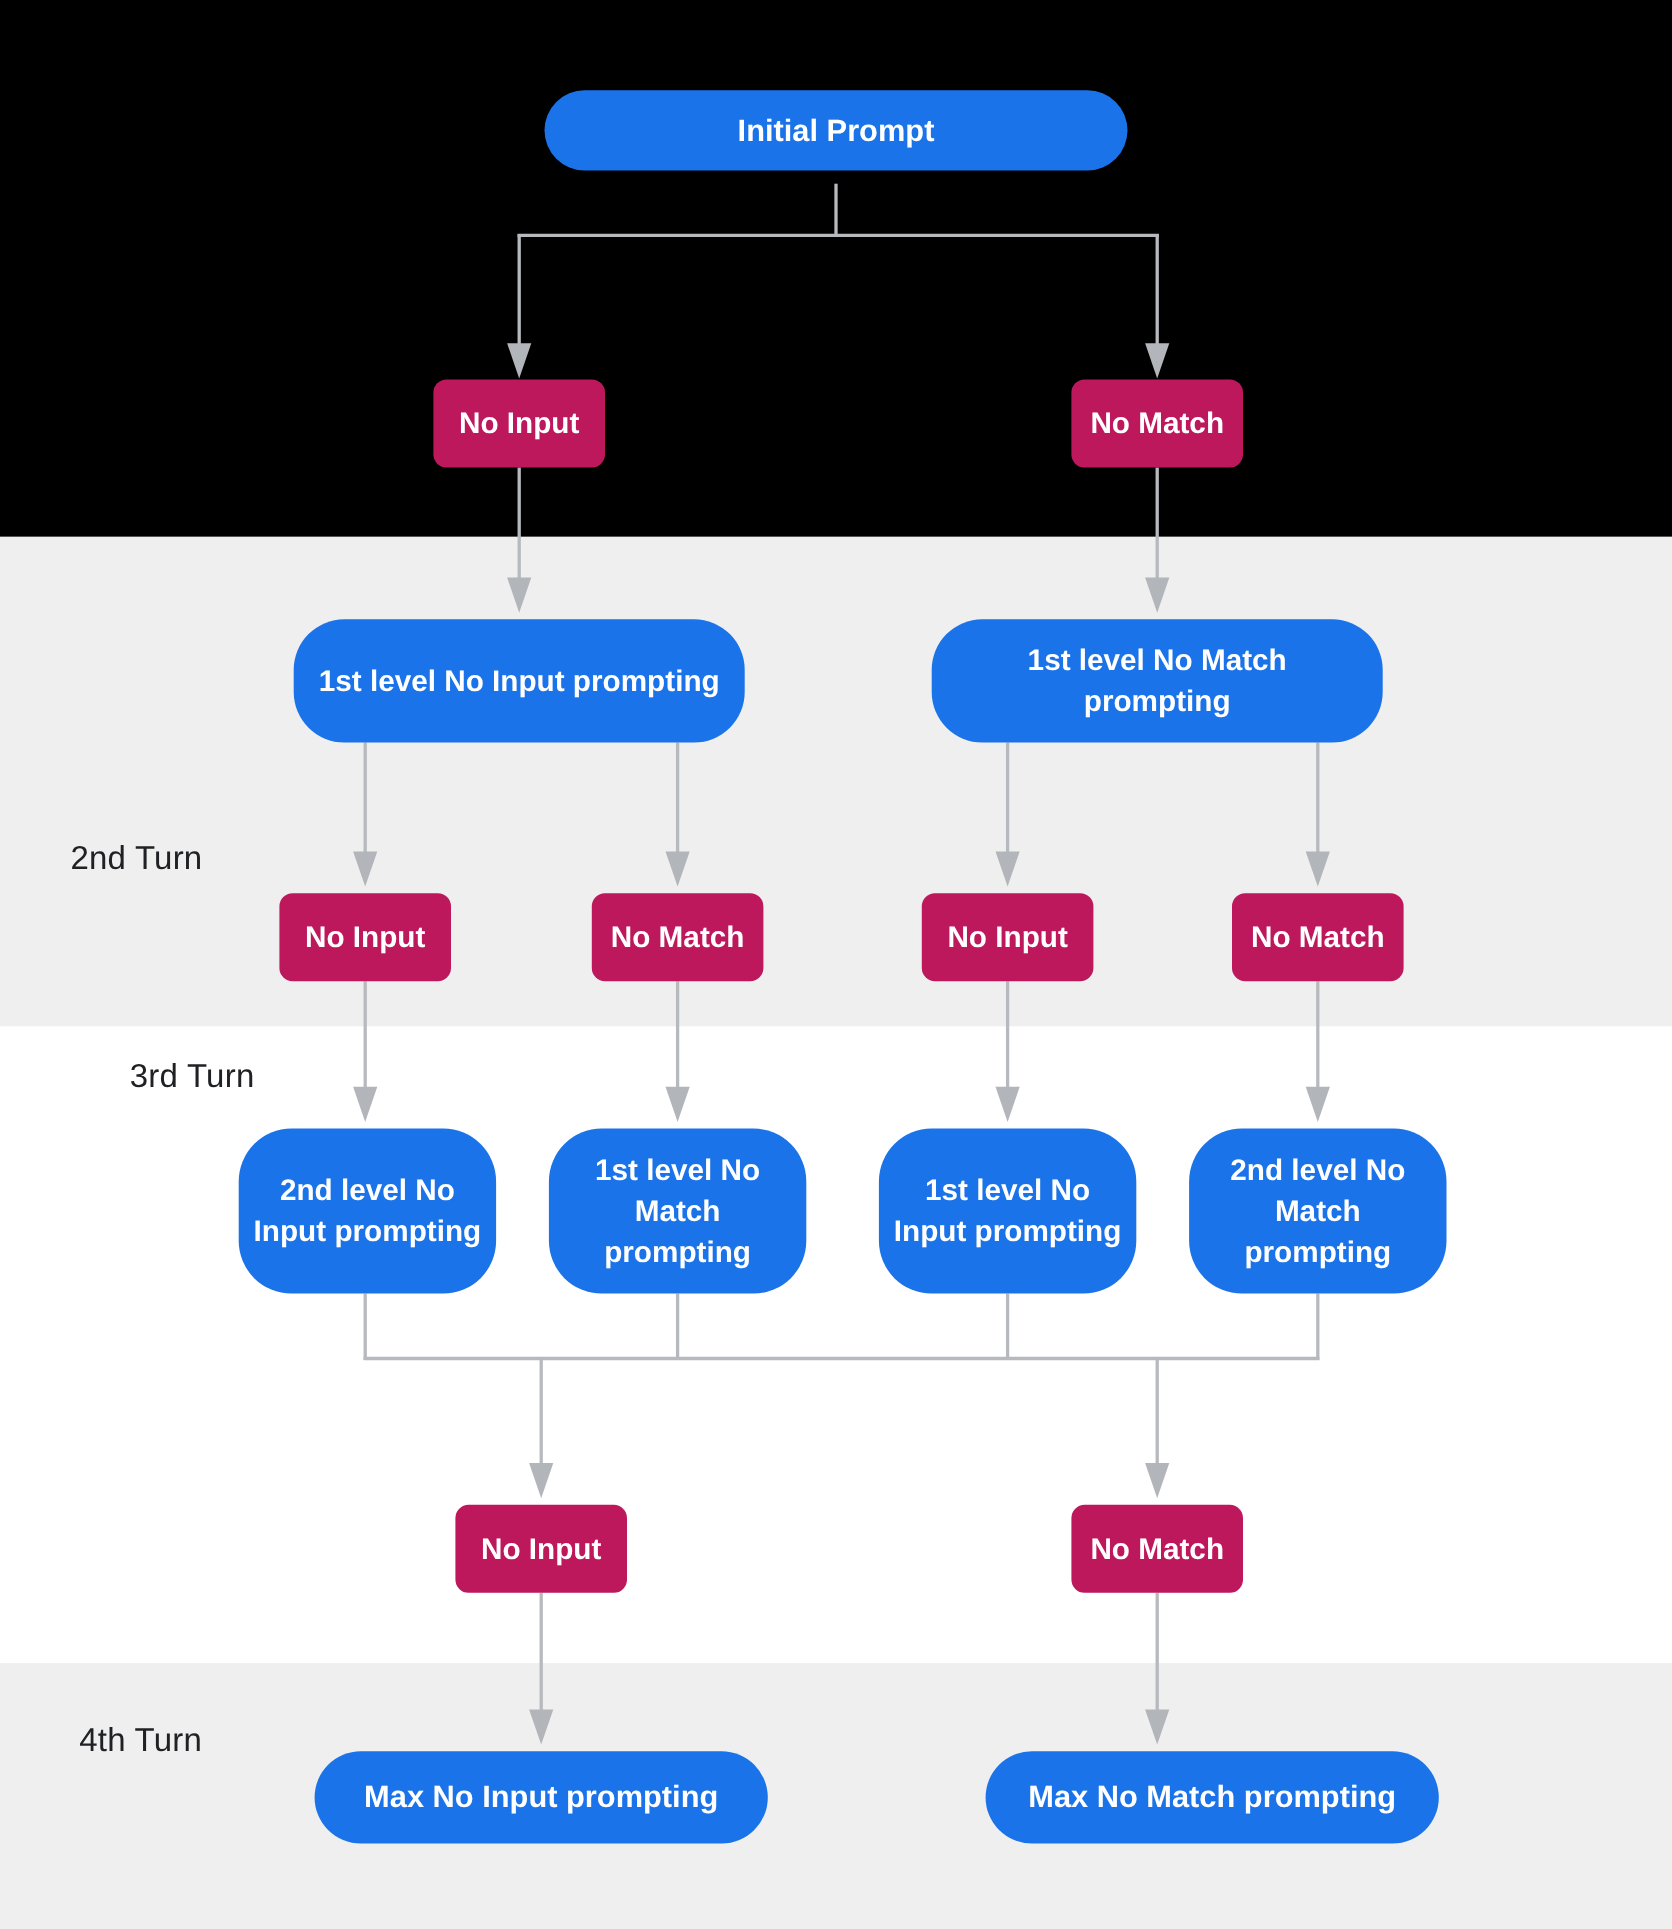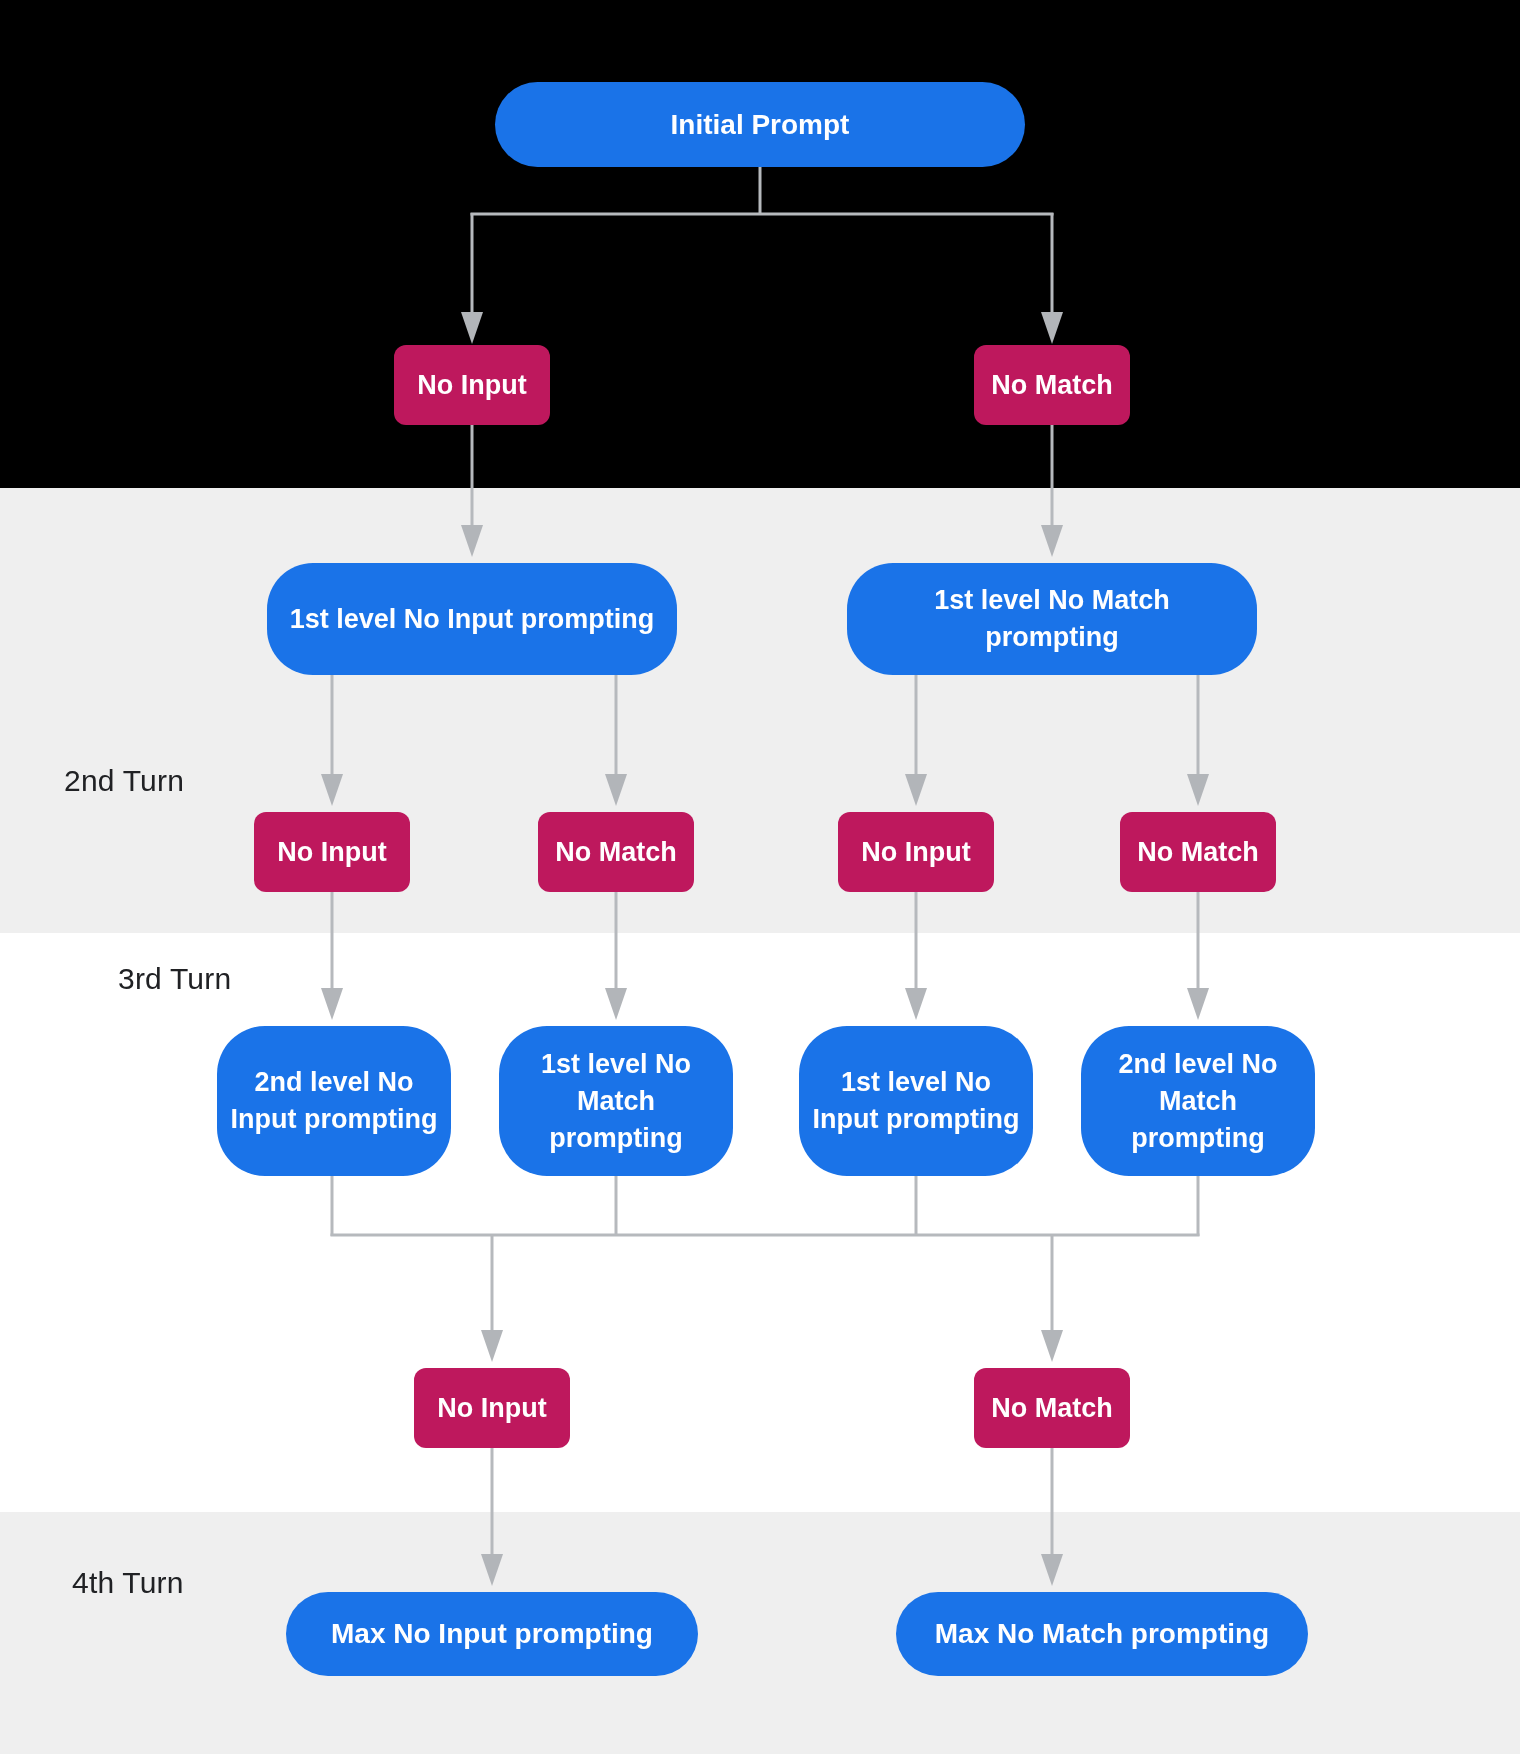--- a/index.html
+++ b/index.html
@@ -25,21 +25,21 @@
   .edge-head { fill:#b2b5b9; stroke:none; }
 
   .node {
     position:absolute; box-sizing:border-box;
     display:flex; align-items:center; justify-content:center;
     color:#ffffff; text-align:center; font-weight:bold;
   }
   .node.blue  { background:#1a73e8; }
   .node.green { background:#be185d; border-radius:12px; font-size:27px; }
 
-  .node.initial-pill { left:495px; top:82px; width:530px; height:85px;
+  .node.initial-pill { left:495px; top:82px; width:530px; height:73px;
     border-radius:44px; font-size:28px; }
 
   .node.g-t1-left  { left:394px;  top:345px; width:156px; height:80px; }
   .node.g-t1-right { left:974px;  top:345px; width:156px; height:80px; }
 
   .node.b-t2 { top:563px; width:410px; height:112px; border-radius:46px;
     font-size:27px; line-height:37px; padding:0 20px; }
   .node.b-t2-left  { left:267px; }
   .node.b-t2-right { left:847px; }
 

